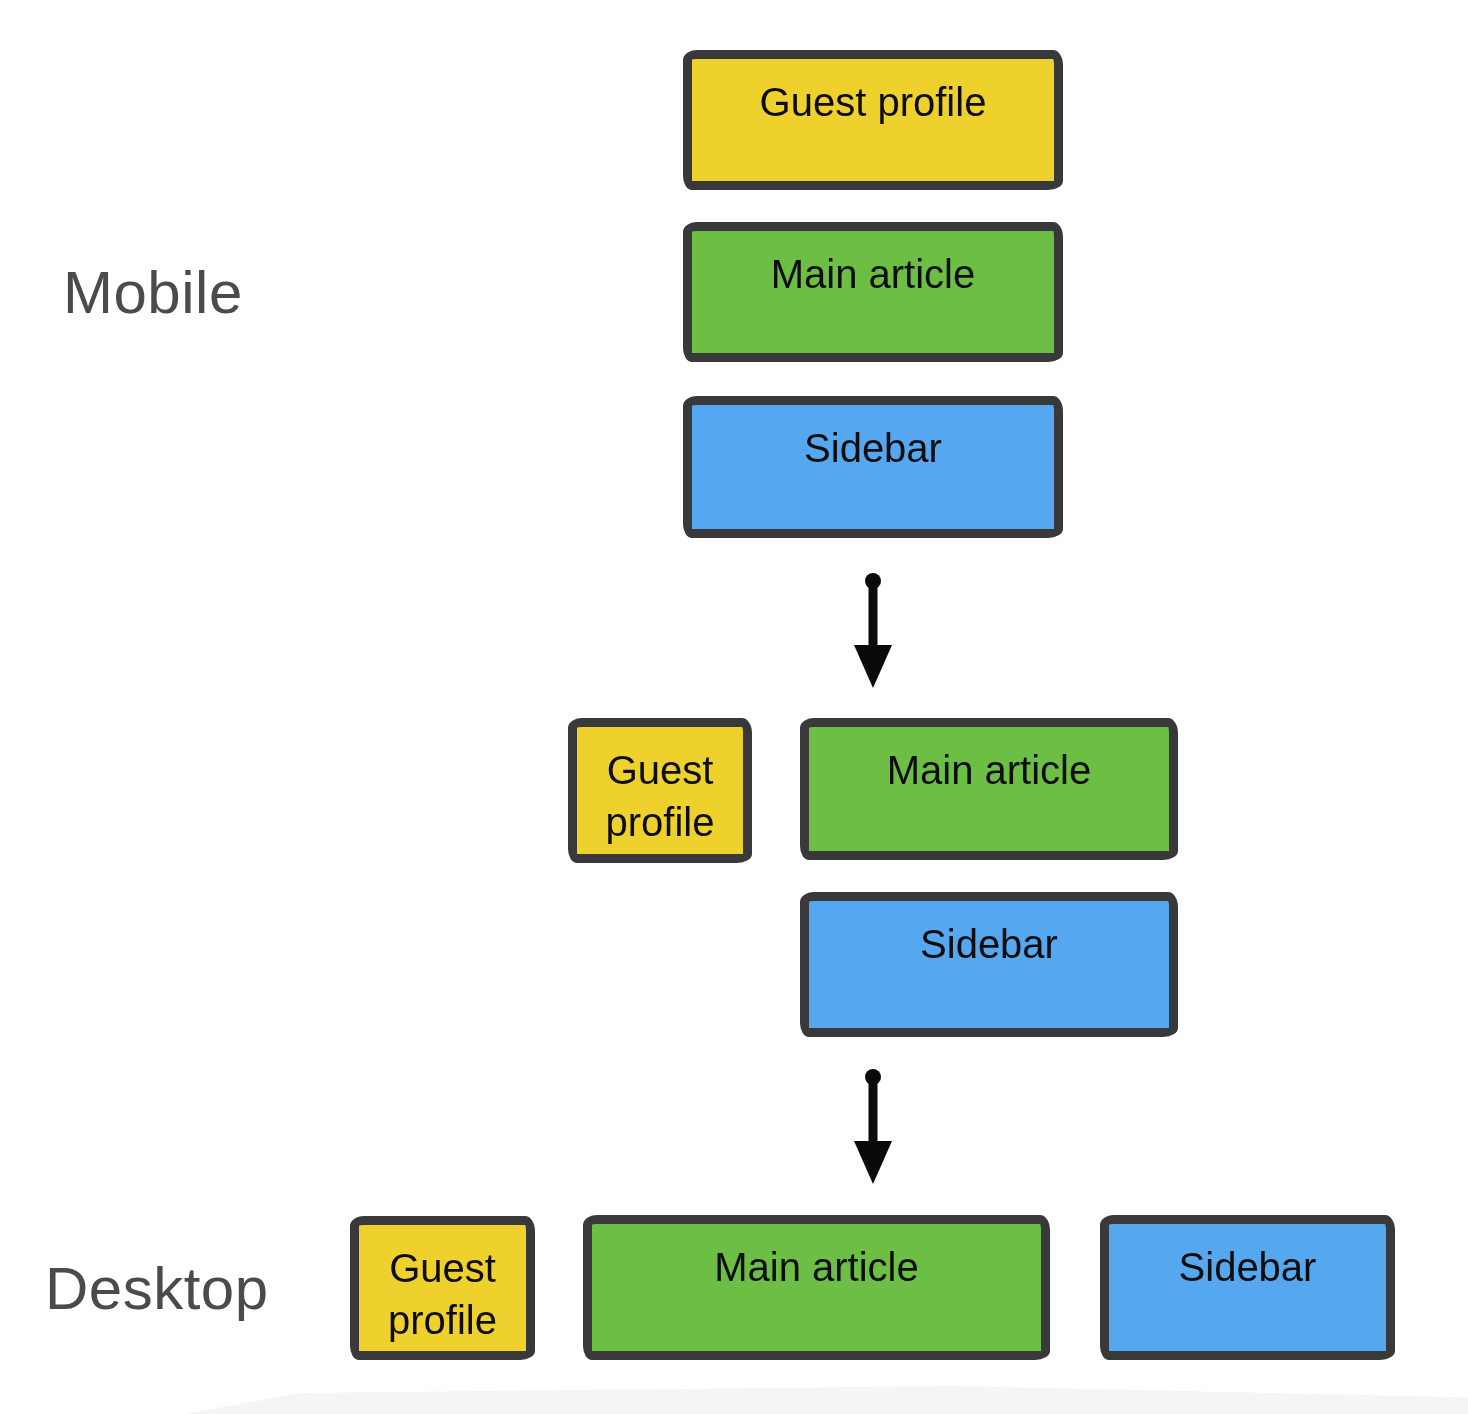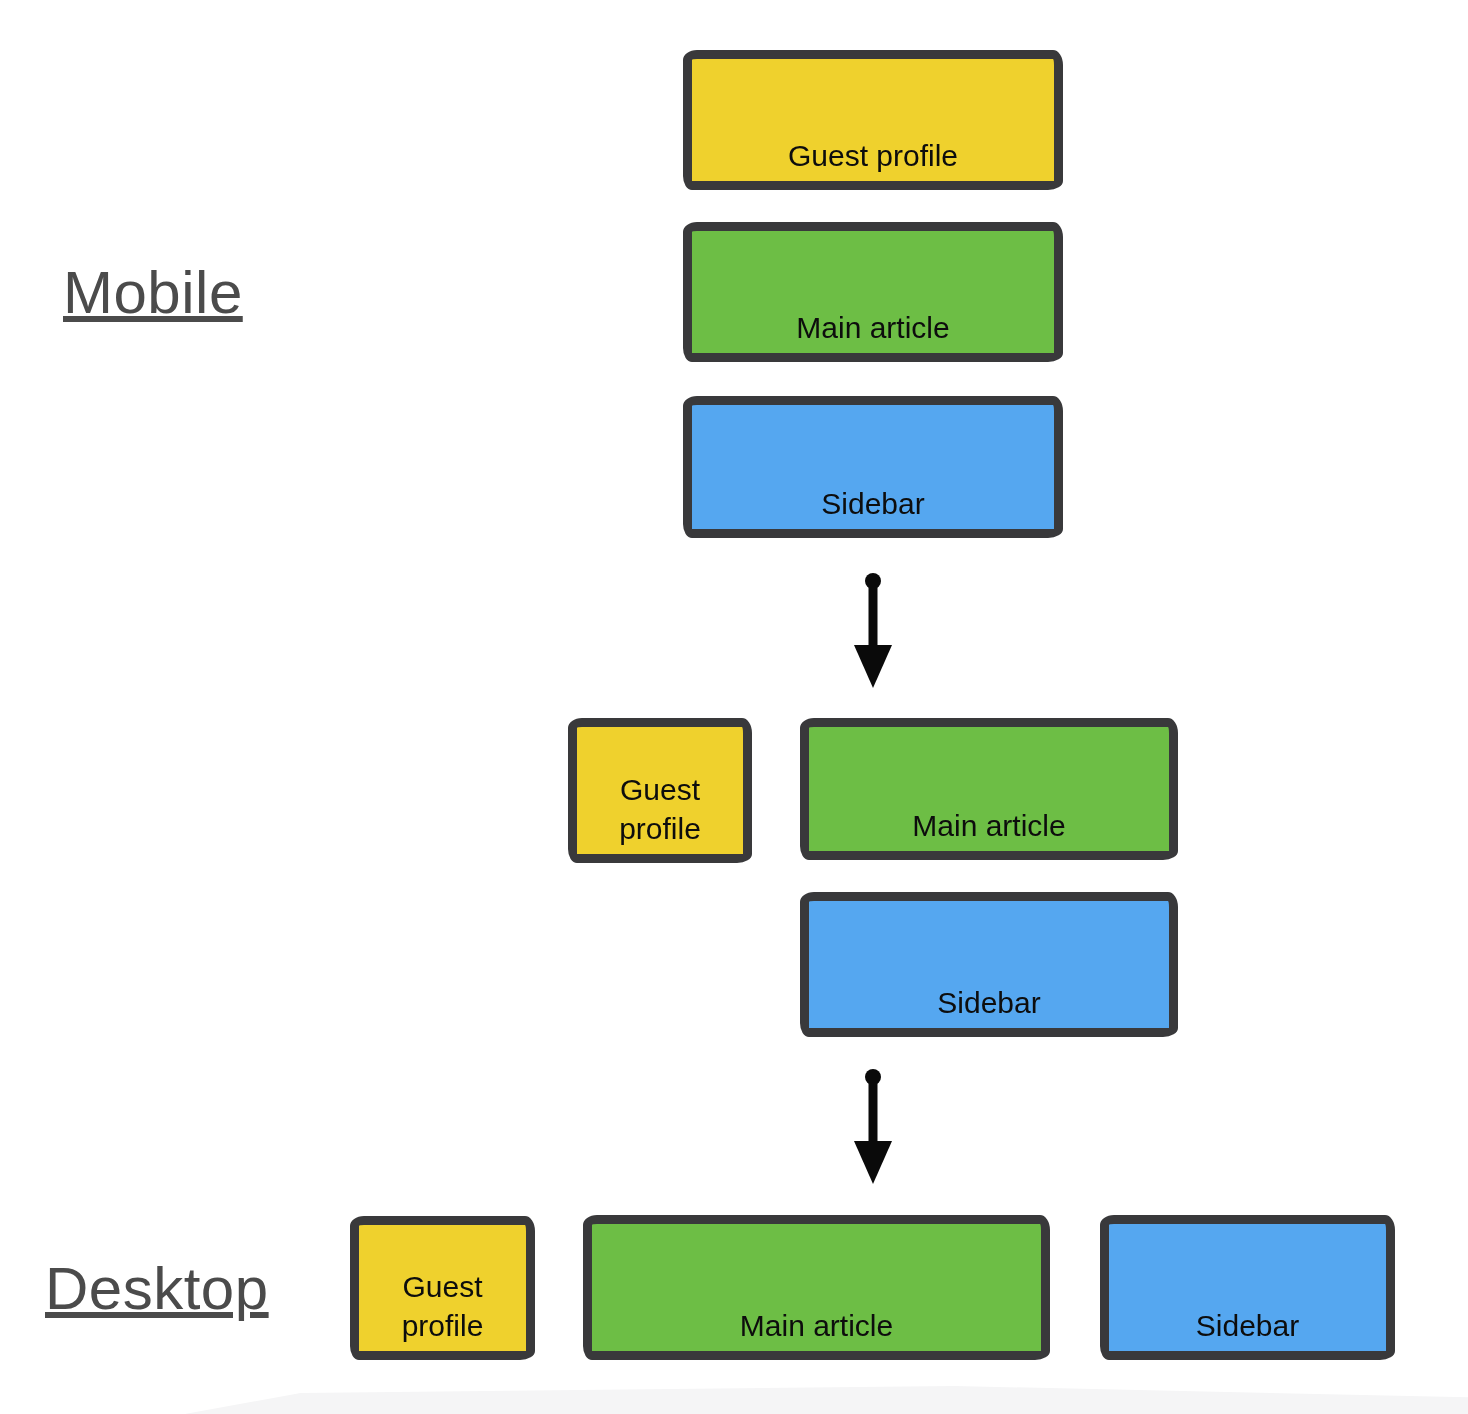--- a/index.html
+++ b/index.html
@@ -14,37 +14,36 @@
     background: #ffffff;
     overflow: hidden;
     font-family: "Liberation Sans", sans-serif;
   }
   .section-label {
     position: absolute;
     font-size: 60px;
     line-height: 1.1;
     font-weight: 400;
     letter-spacing: 0.5px;
-    text-decoration: underline;
   }
   .box {
     position: absolute;
     box-sizing: border-box;
     border-style: solid;
     border-width: 9px;
     
     border-radius: 14px 10px 15px 9px / 10px 15px 9px 14px;
     display: flex;
-    align-items: flex-end;
+    align-items: flex-start;
     justify-content: center;
     text-align: center;
-    font-size: 30px;
+    font-size: 40px;
     line-height: 1.3;
     color: #0d0d0d;
-    padding: 6px 14px;
+    padding: 17px 14px;
   }
   .box .inner-label {
     display: block;
   }
   .arrow {
     position: absolute;
     width: 44px;
     height: 118px;
   }
   .arrow svg {

